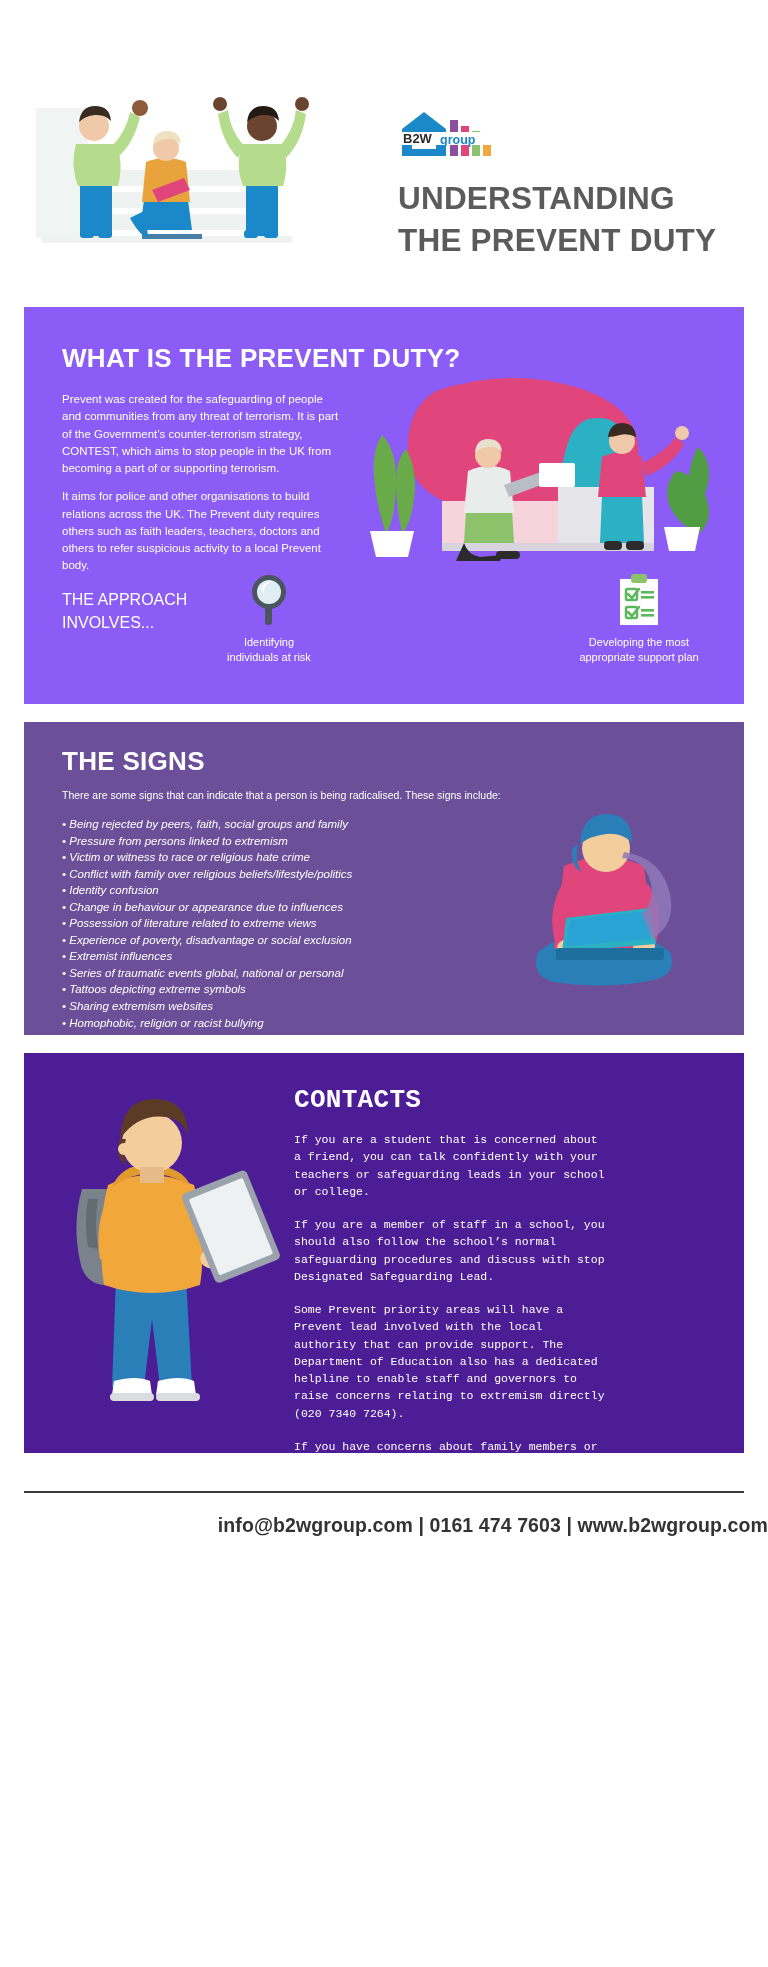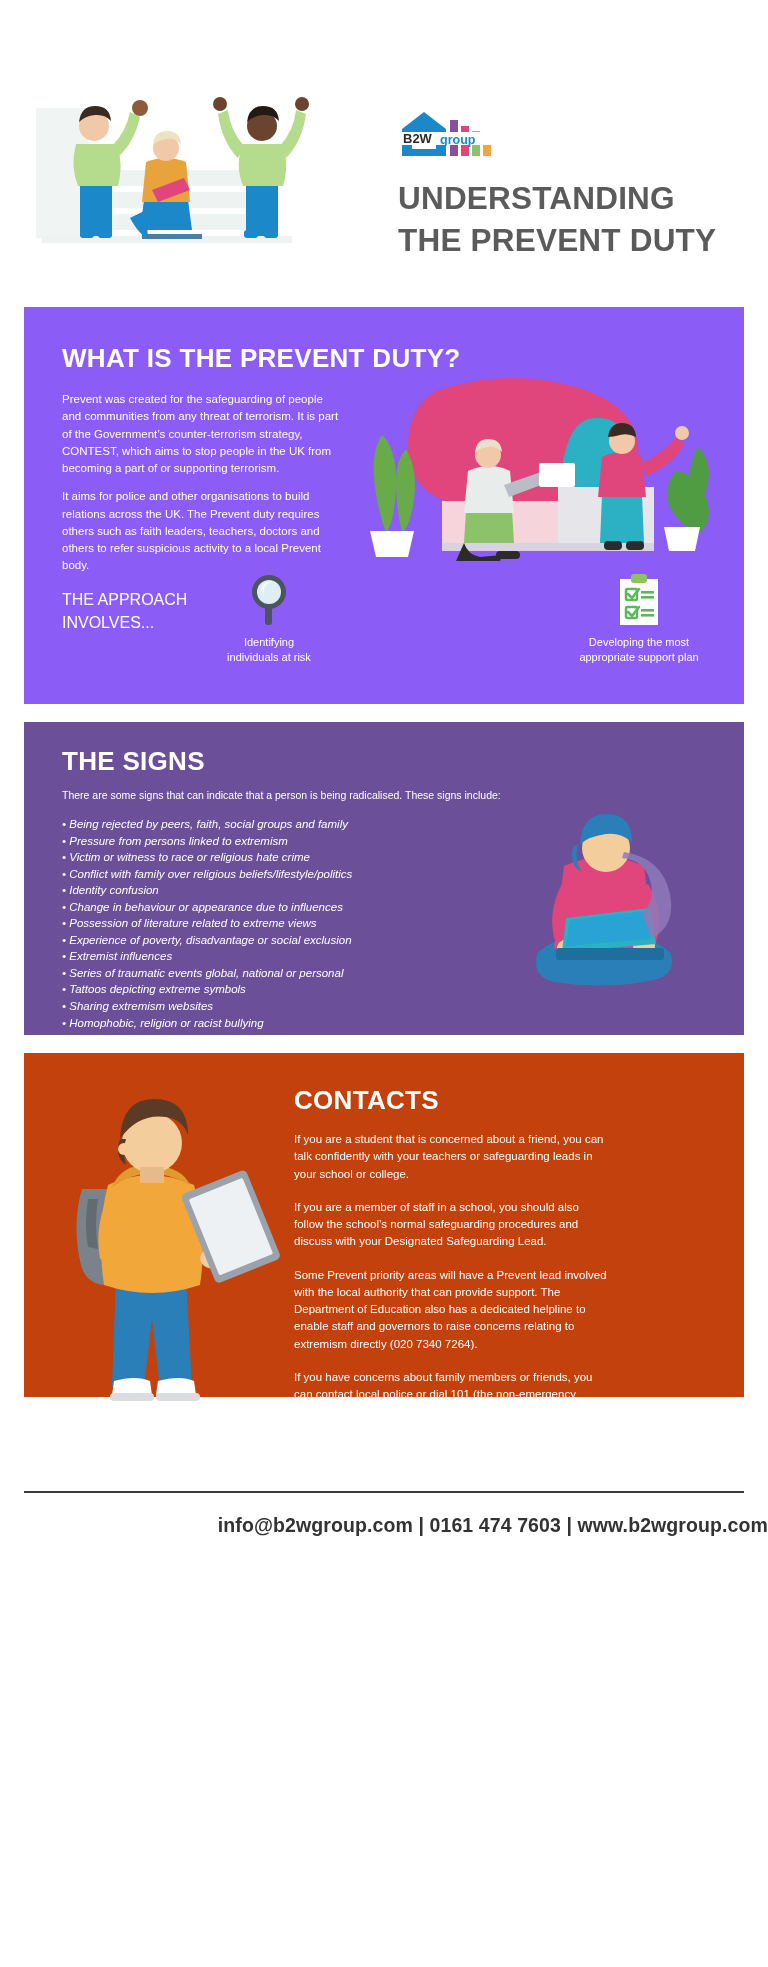--- a/index.html
+++ b/index.html
@@ -48,21 +48,21 @@
   }
 
   
   .panel {
     position: absolute;
     left: 24px;
     width: 720px;
   }
   .panel-blue   { top: 307px;  height: 397px; background: #8b5cf6; }
   .panel-purple { top: 722px;  height: 313px; background: #6b5099; }
-  .panel-green  { top: 1053px; height: 344px; background: #c2410c; }
+  .panel-green  { top: 1053px; height: 400px; background: #4c1d95; font-family: Liberation Mono, monospace; }
 
   .panel-title {
     font-size: 26px;
     font-weight: bold;
     color: #ffffff;
     letter-spacing: 0.3px;
   }
   .body-text {
     font-size: 11.5px;
     color: #ffffff;
@@ -381,21 +381,21 @@
         <path d="M112 52 q38 6 46 42 q6 32 -18 44 l-10 -24 q14 -14 8 -34 q-6 -20 -28 -22z" fill="#8f79b8" opacity="0.85"></path>
       </svg>
     </div>
   </div>
 
   <div class="panel panel-green">
     <div class="panel-title" id="green-title">CONTACTS</div>
 
     <div class="body-text" id="green-copy">
       <p>If you are a student that is concerned about a friend, you can talk confidently with your teachers or safeguarding leads in your school or college.</p>
-      <p>If you are a member of staff in a school, you should also follow the school’s normal safeguarding procedures and discuss with your Designated Safeguarding Lead.</p>
+      <p>If you are a member of staff in a school, you should also follow the school’s normal safeguarding procedures and discuss with stop Designated Safeguarding Lead.</p>
       <p>Some Prevent priority areas will have a Prevent lead involved with the local authority that can provide support. The Department of Education also has a dedicated helpline to enable staff and governors to raise concerns relating to extremism directly (020 7340 7264).</p>
       <p>If you have concerns about family members or friends, you can contact local police or dial 101 (the non-emergency number) and they can talk to you about your concerns and offer support and advice on what to do next.</p>
     </div>
 
     <div id="green-art">
       <svg width="225" height="360" viewBox="0 0 225 360">
 
         <path d="M62 196 q36 -10 70 0 l6 110 h-32 l-8 -68 l-8 68 h-32 z" fill="#2a7fb8"></path>
 
         <path d="M60 300 q22 -6 36 0 l2 14 h-40 z" fill="#ffffff"></path>

